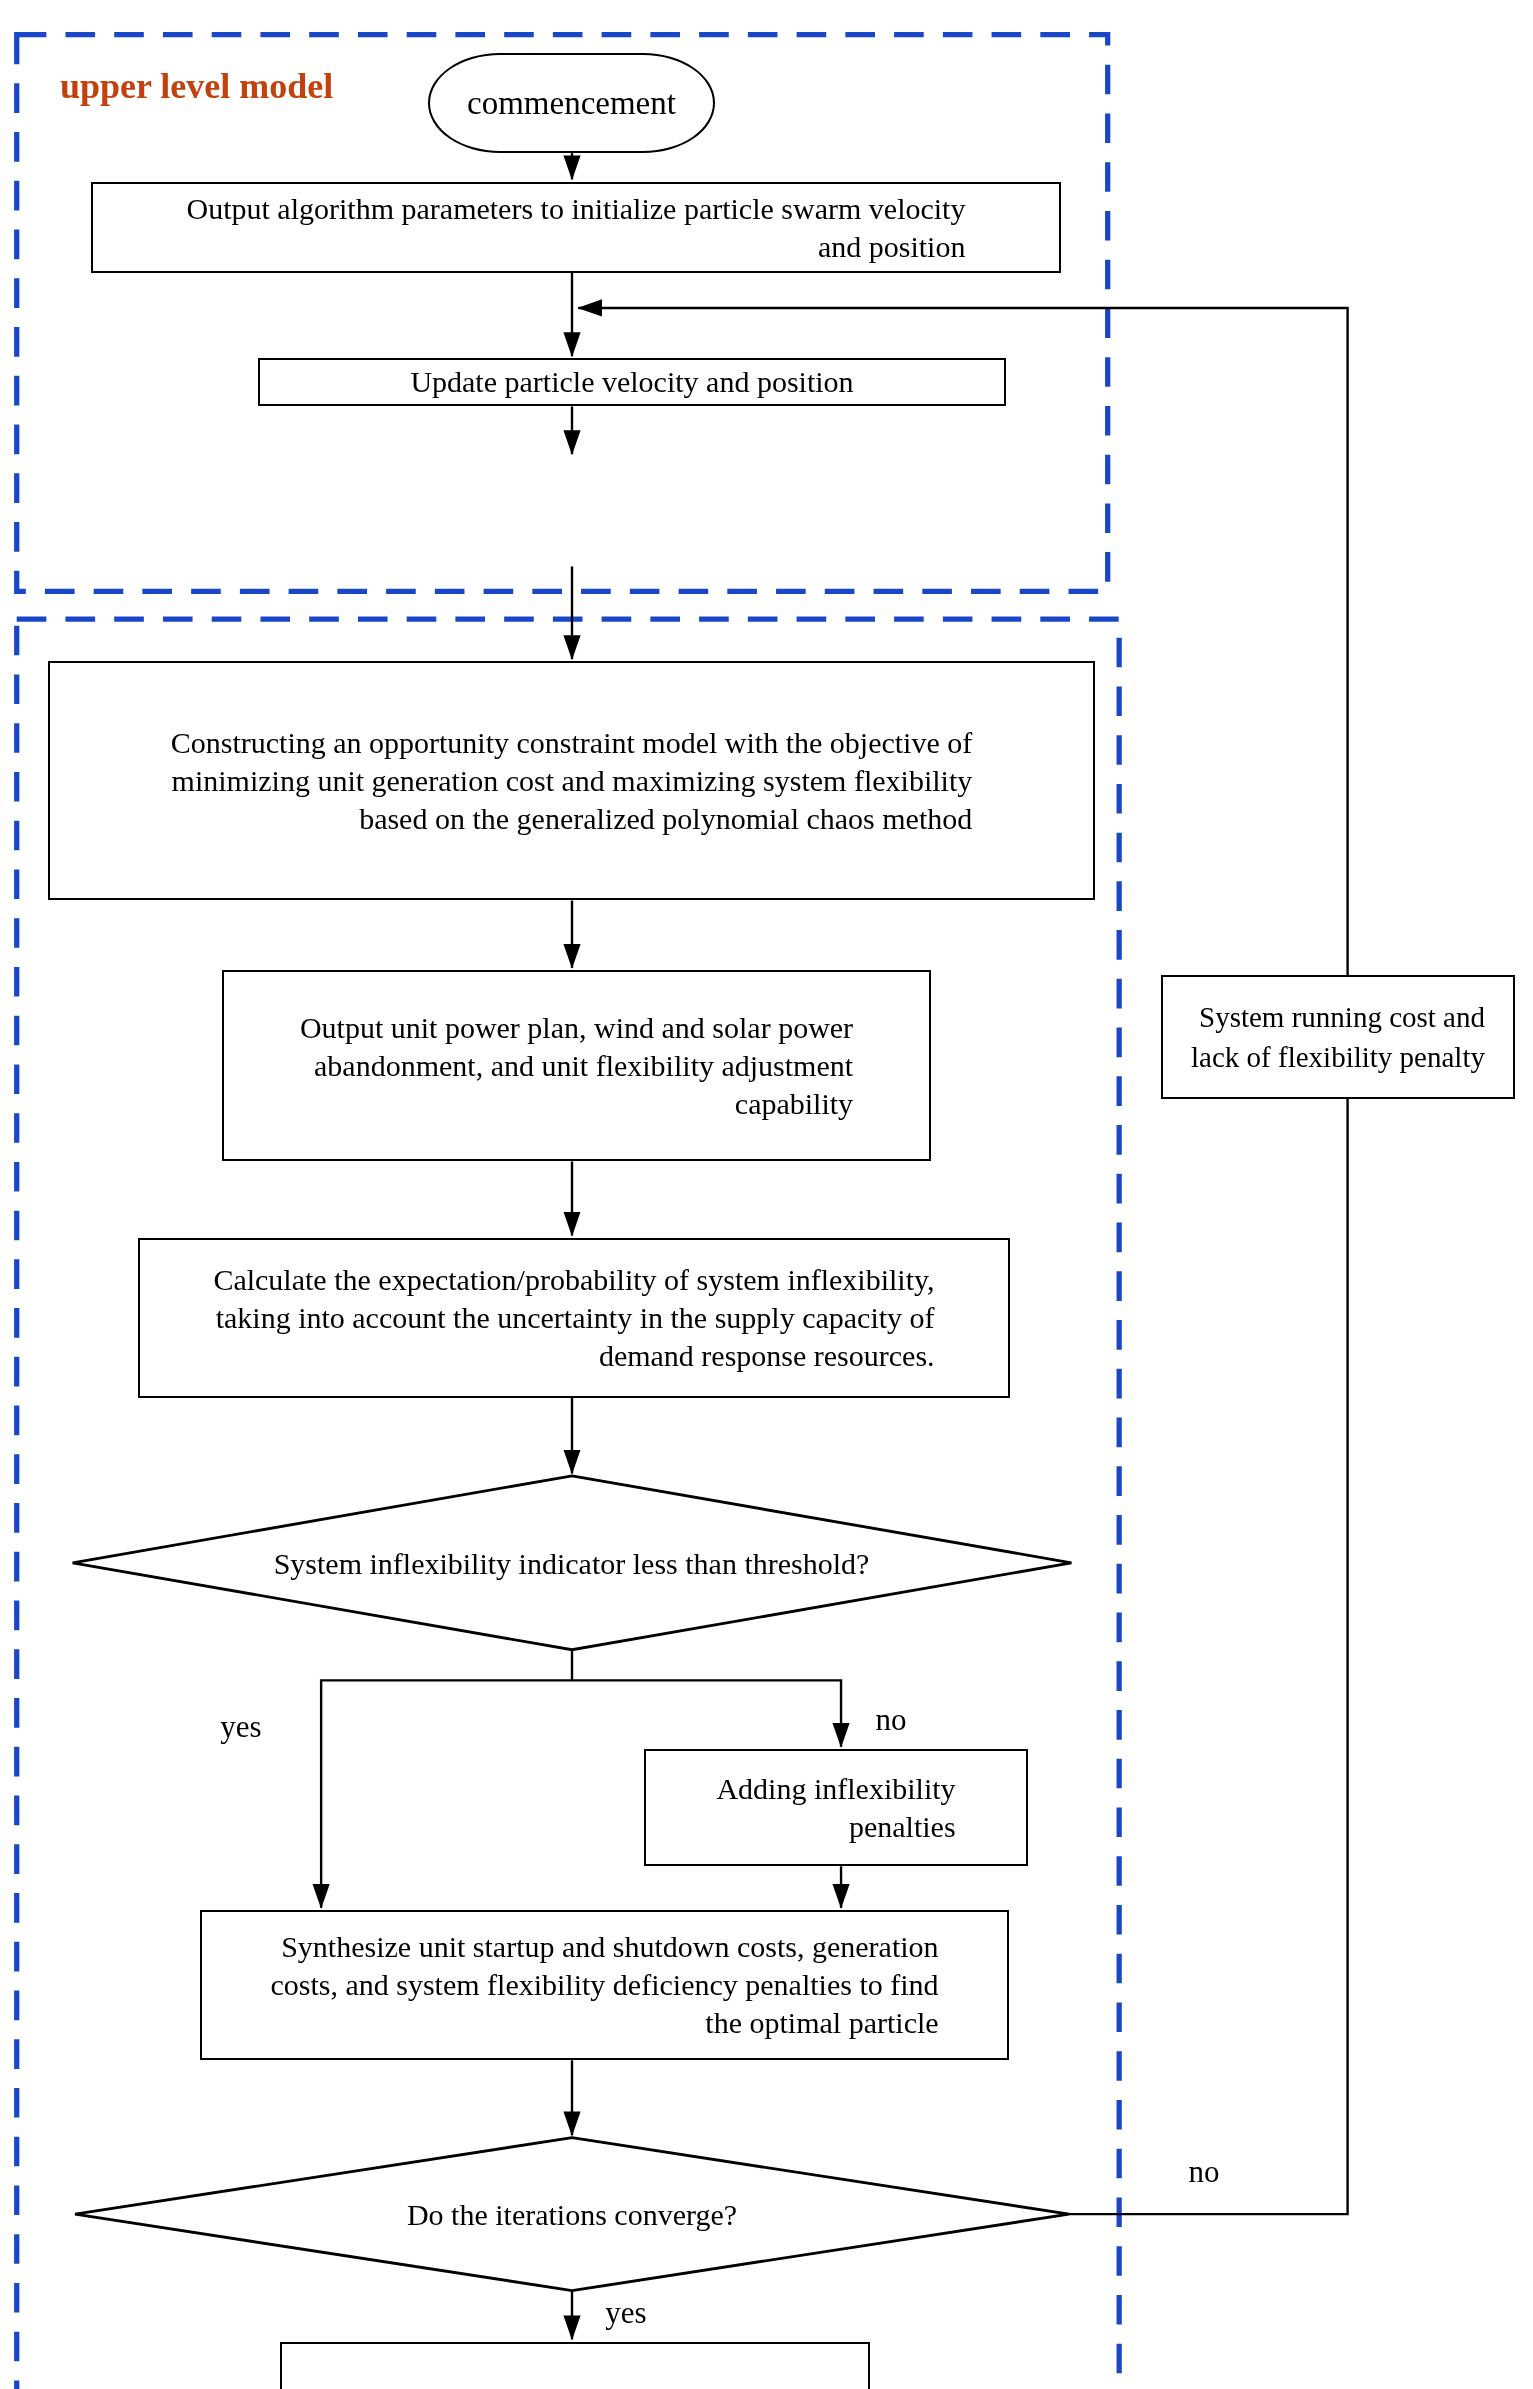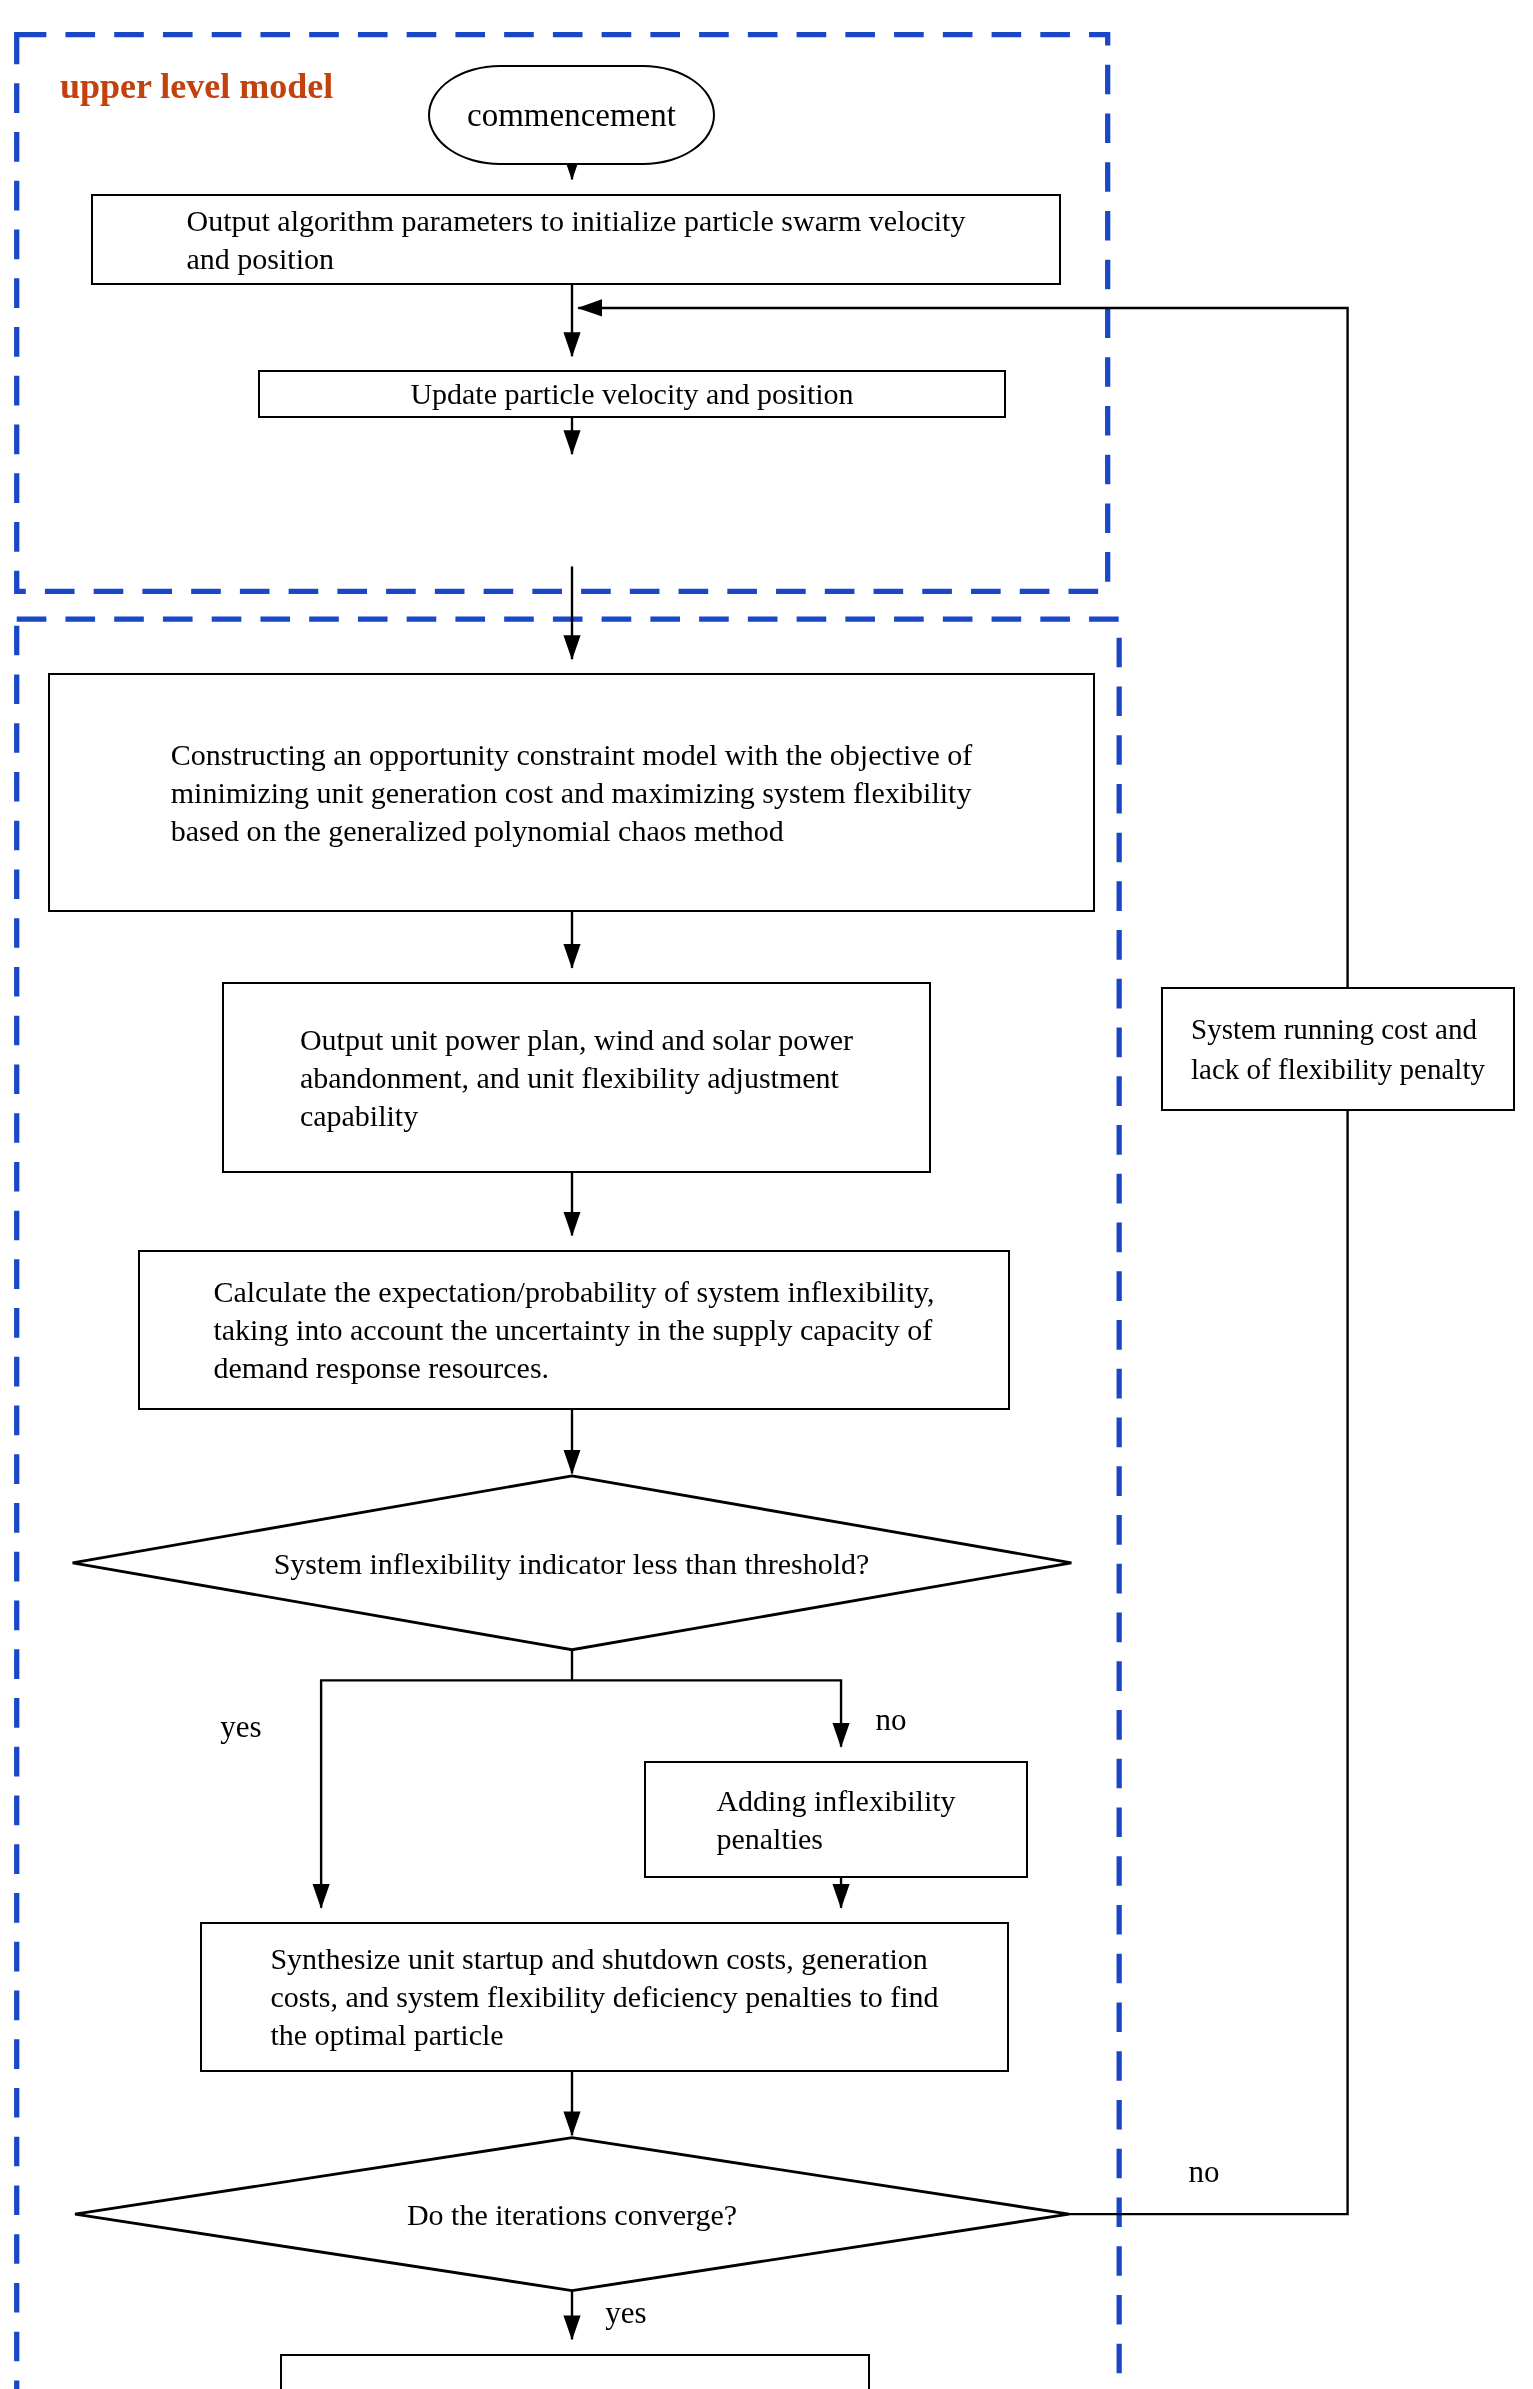--- a/index.html
+++ b/index.html
@@ -1,21 +1,21 @@
 <!DOCTYPE html>
 <html style="font-size:7.6px"><head>
 <meta charset="utf-8">
 <style>
   html,body{margin:0;padding:0;background:#ffffff;}
   body{width:1533px;height:2621px;position:relative;font-family:"Liberation Serif","DejaVu Serif",serif;color:#000;}
   #canvas{position:absolute;left:0;top:0;width:1533px;height:2621px;}
   svg{position:absolute;left:0;top:0;}
   .node{position:absolute;box-sizing:border-box;background:#ffffff;border:2.4px solid #000;
-        display:flex;align-items:center;justify-content:center;text-align:left;
-        font-size:30px;line-height:38px;white-space:pre-line;margin-top:12px;}
+        display:flex;align-items:center;justify-content:center;text-align:right;
+        font-size:30px;line-height:38px;white-space:pre-line;}
   .terminator{border-radius:72px / 50px;font-size:33px;}
   .diamond-text{position:absolute;box-sizing:border-box;background:transparent;border:none;
         display:flex;align-items:center;justify-content:center;text-align:center;
         font-size:30px;line-height:37px;white-space:pre-line;}
   .region-label{position:absolute;font-weight:bold;font-size:36px;line-height:48px;color:#c2410c;white-space:nowrap;}
   .edge-label{position:absolute;font-size:31px;line-height:38px;text-align:center;white-space:nowrap;}
   .sysbox{font-size:29px;line-height:40px;}
 </style>
 </head>
 <body>

